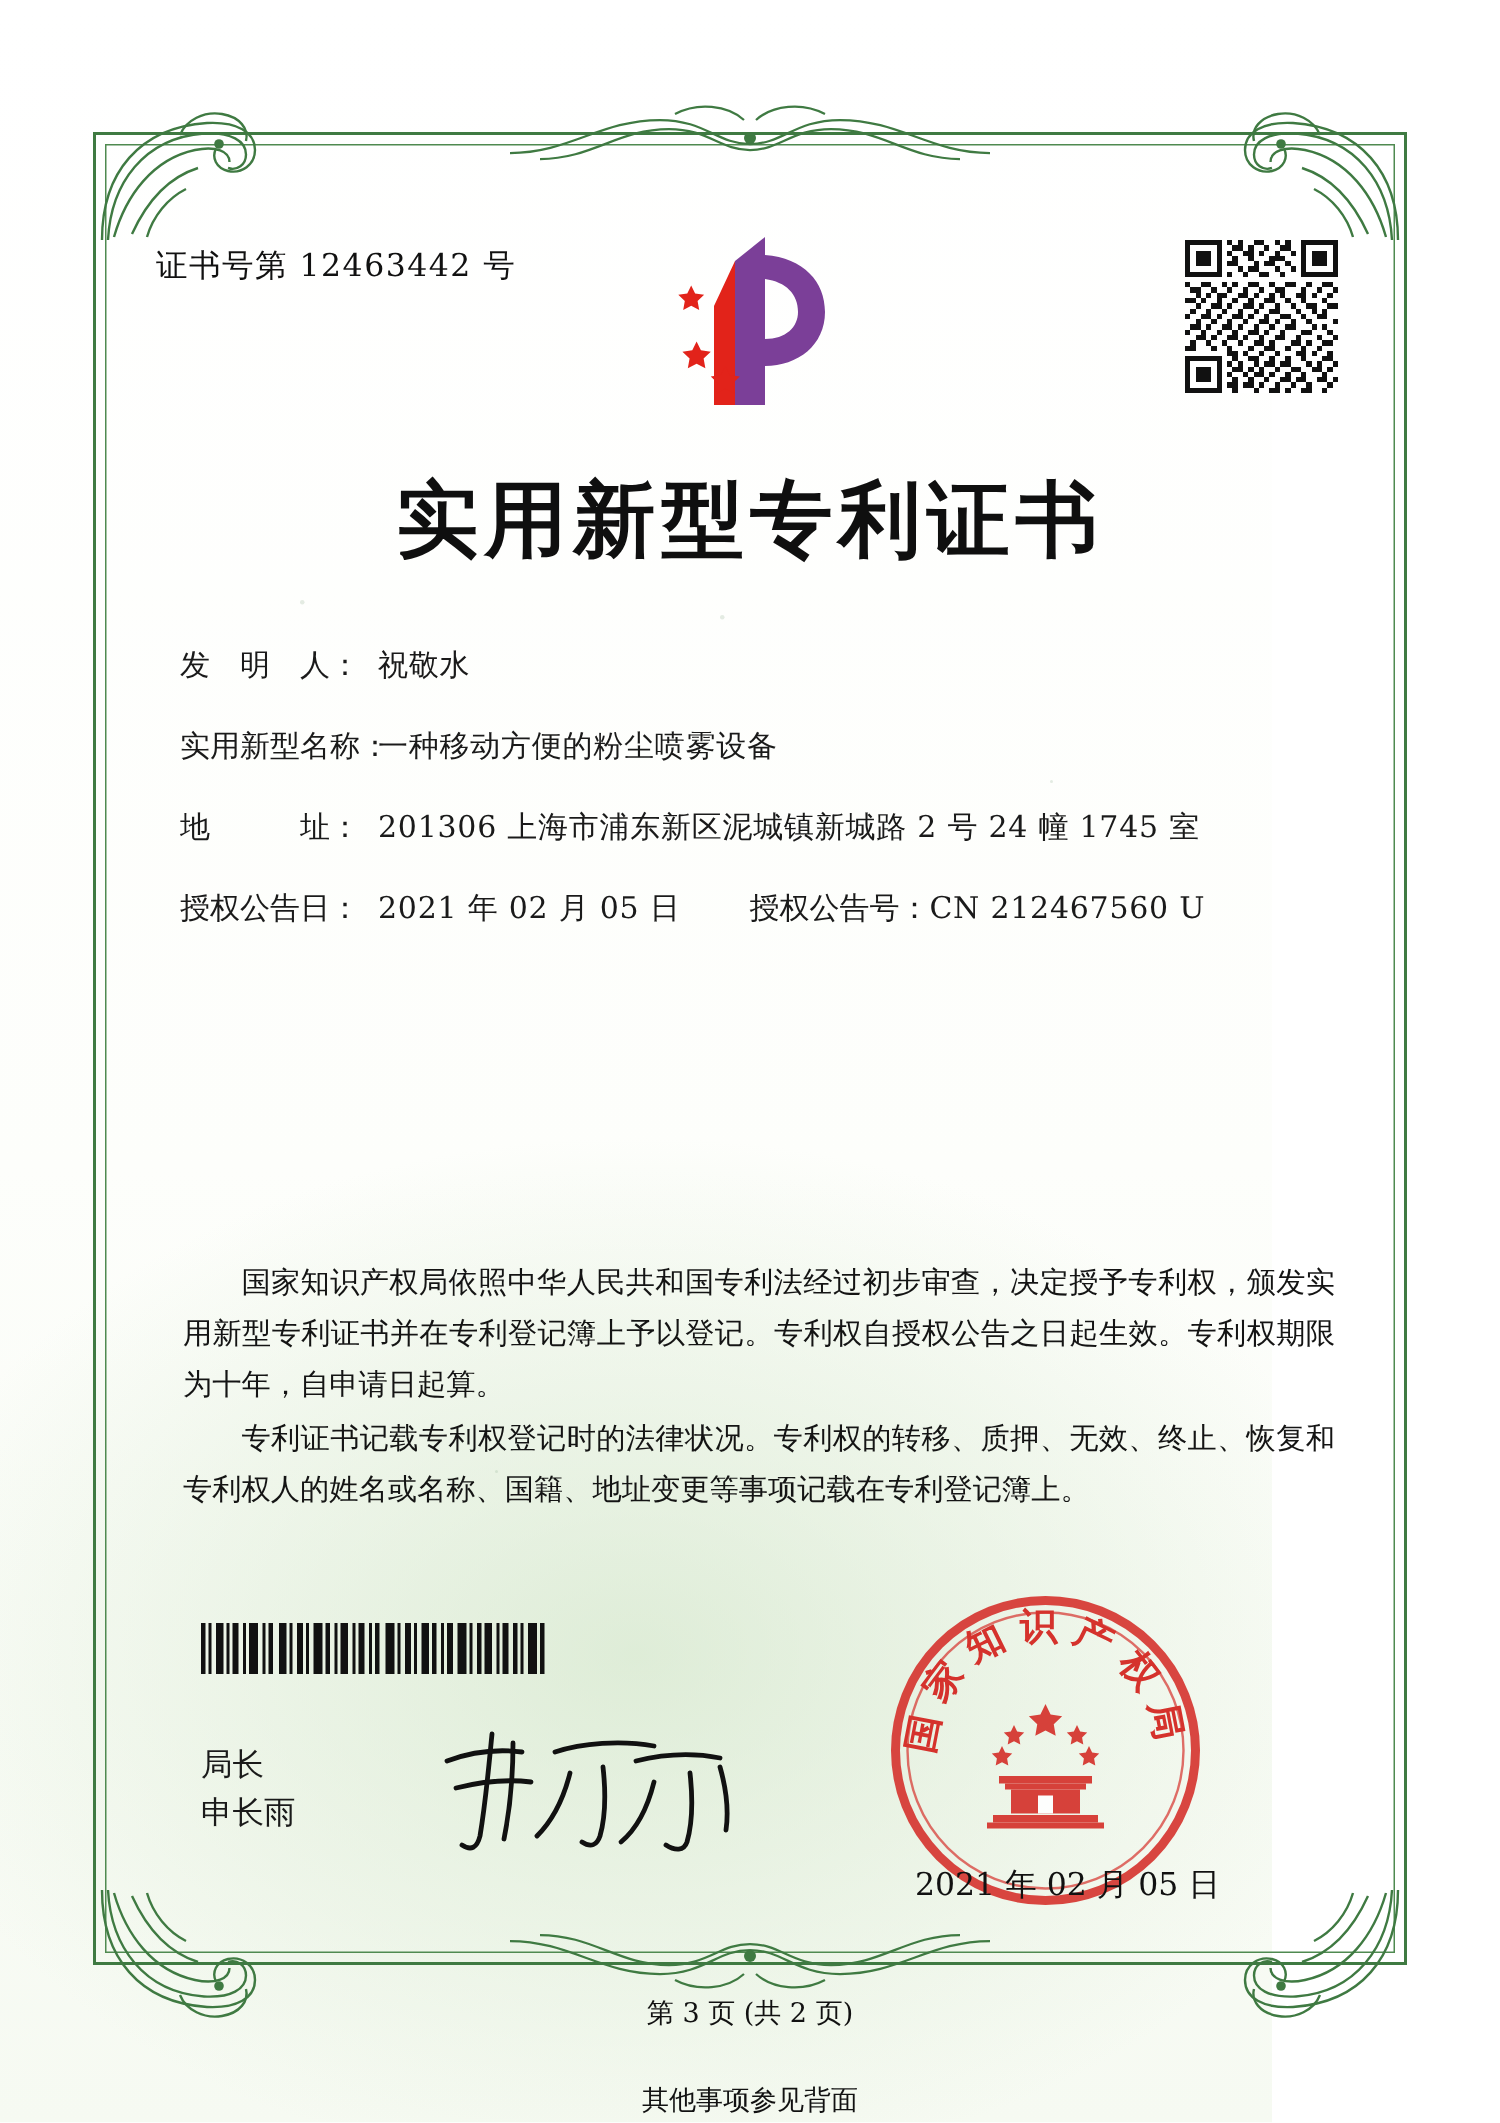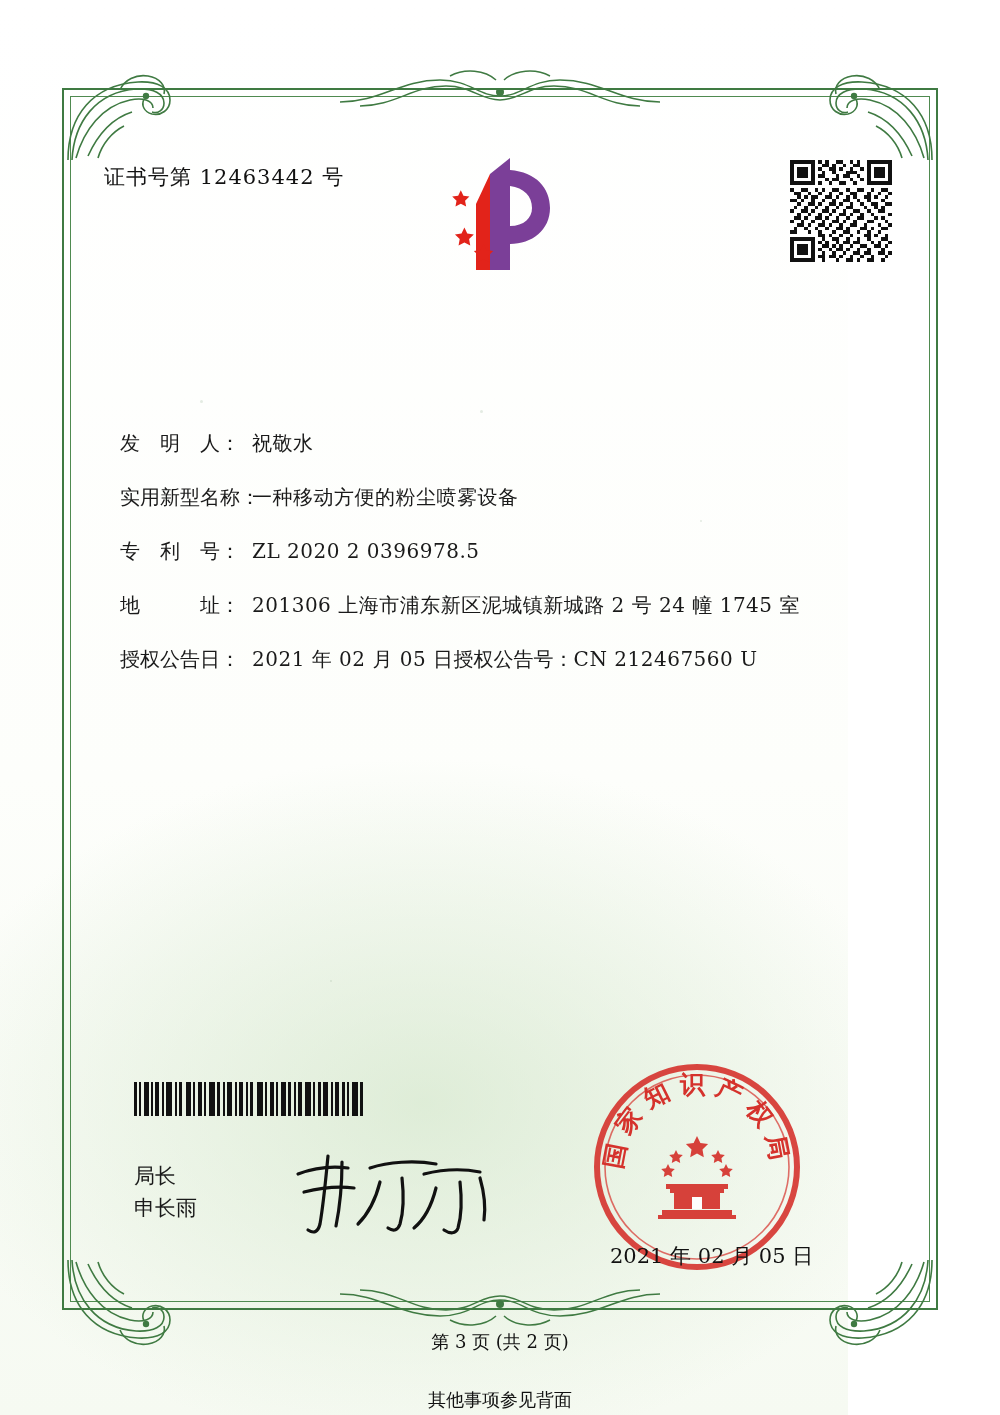--- a/index.html
+++ b/index.html
@@ -140,20 +140,21 @@
     font-family: "DejaVu Serif", "Liberation Serif", serif;
     white-space: nowrap;
   }
   .field-label {
     width: 132px;
     flex: none;
     letter-spacing: 0px;
   }
   .field-value { letter-spacing: 0.5px; }
   .field-row.inline-two .second-label {
+    margin-left: 46px;
   }
 
   
   .body-text {
     position: absolute;
     left: 122px;
     top: 838px;
     width: 768px;
     font-size: 19.5px;
     line-height: 34px;
@@ -555,46 +556,47 @@
         <rect x="9" y="28" width="1" height="1"></rect>
           <rect x="13" y="28" width="1" height="1"></rect>
           <rect x="16" y="28" width="2" height="1"></rect>
           <rect x="19" y="28" width="1" height="1"></rect>
           <rect x="22" y="28" width="2" height="1"></rect>
           <rect x="26" y="28" width="1" height="1"></rect>
       </g>
     </svg>
   </div>
 
+  <div class="main-title">实用新型专利证书</div>
 
   <div class="fields">
     <div class="field-row">
       <span class="field-label">发　明　人：</span>
       <span class="field-value">祝敬水</span>
     </div>
     <div class="field-row">
       <span class="field-label">实用新型名称：</span>
       <span class="field-value">一种移动方便的粉尘喷雾设备</span>
-    </div>
-    <div class="field-row">
-      <span class="field-label">专　利　号：</span>
-      <span class="field-value">ZL 2020 2 0396978.5</span>
     </div>
     <div class="field-row">
       <span class="field-label">地　　　址：</span>
       <span class="field-value">201306 上海市浦东新区泥城镇新城路 2 号 24 幢 1745 室</span>
     </div>
     <div class="field-row inline-two">
       <span class="field-label">授权公告日：</span>
       <span class="field-value">2021 年 02 月 05 日</span>
       <span class="second-label">授权公告号：</span>
       <span class="field-value">CN 212467560 U</span>
     </div>
   </div>
 
+  <div class="body-text">
+    <p>国家知识产权局依照中华人民共和国专利法经过初步审查，决定授予专利权，颁发实用新型专利证书并在专利登记簿上予以登记。专利权自授权公告之日起生效。专利权期限为十年，自申请日起算。</p>
+    <p>专利证书记载专利权登记时的法律状况。专利权的转移、质押、无效、终止、恢复和专利权人的姓名或名称、国籍、地址变更等事项记载在专利登记簿上。</p>
+  </div>
 
   <div class="barcode">
     <i style="width:3px"></i>
       <i style="width:2px;background:transparent"></i>
     <i style="width:2px"></i>
       <i style="width:3px;background:transparent"></i>
     <i style="width:5px"></i>
       <i style="width:2px;background:transparent"></i>
     <i style="width:2px"></i>
       <i style="width:2px;background:transparent"></i>

